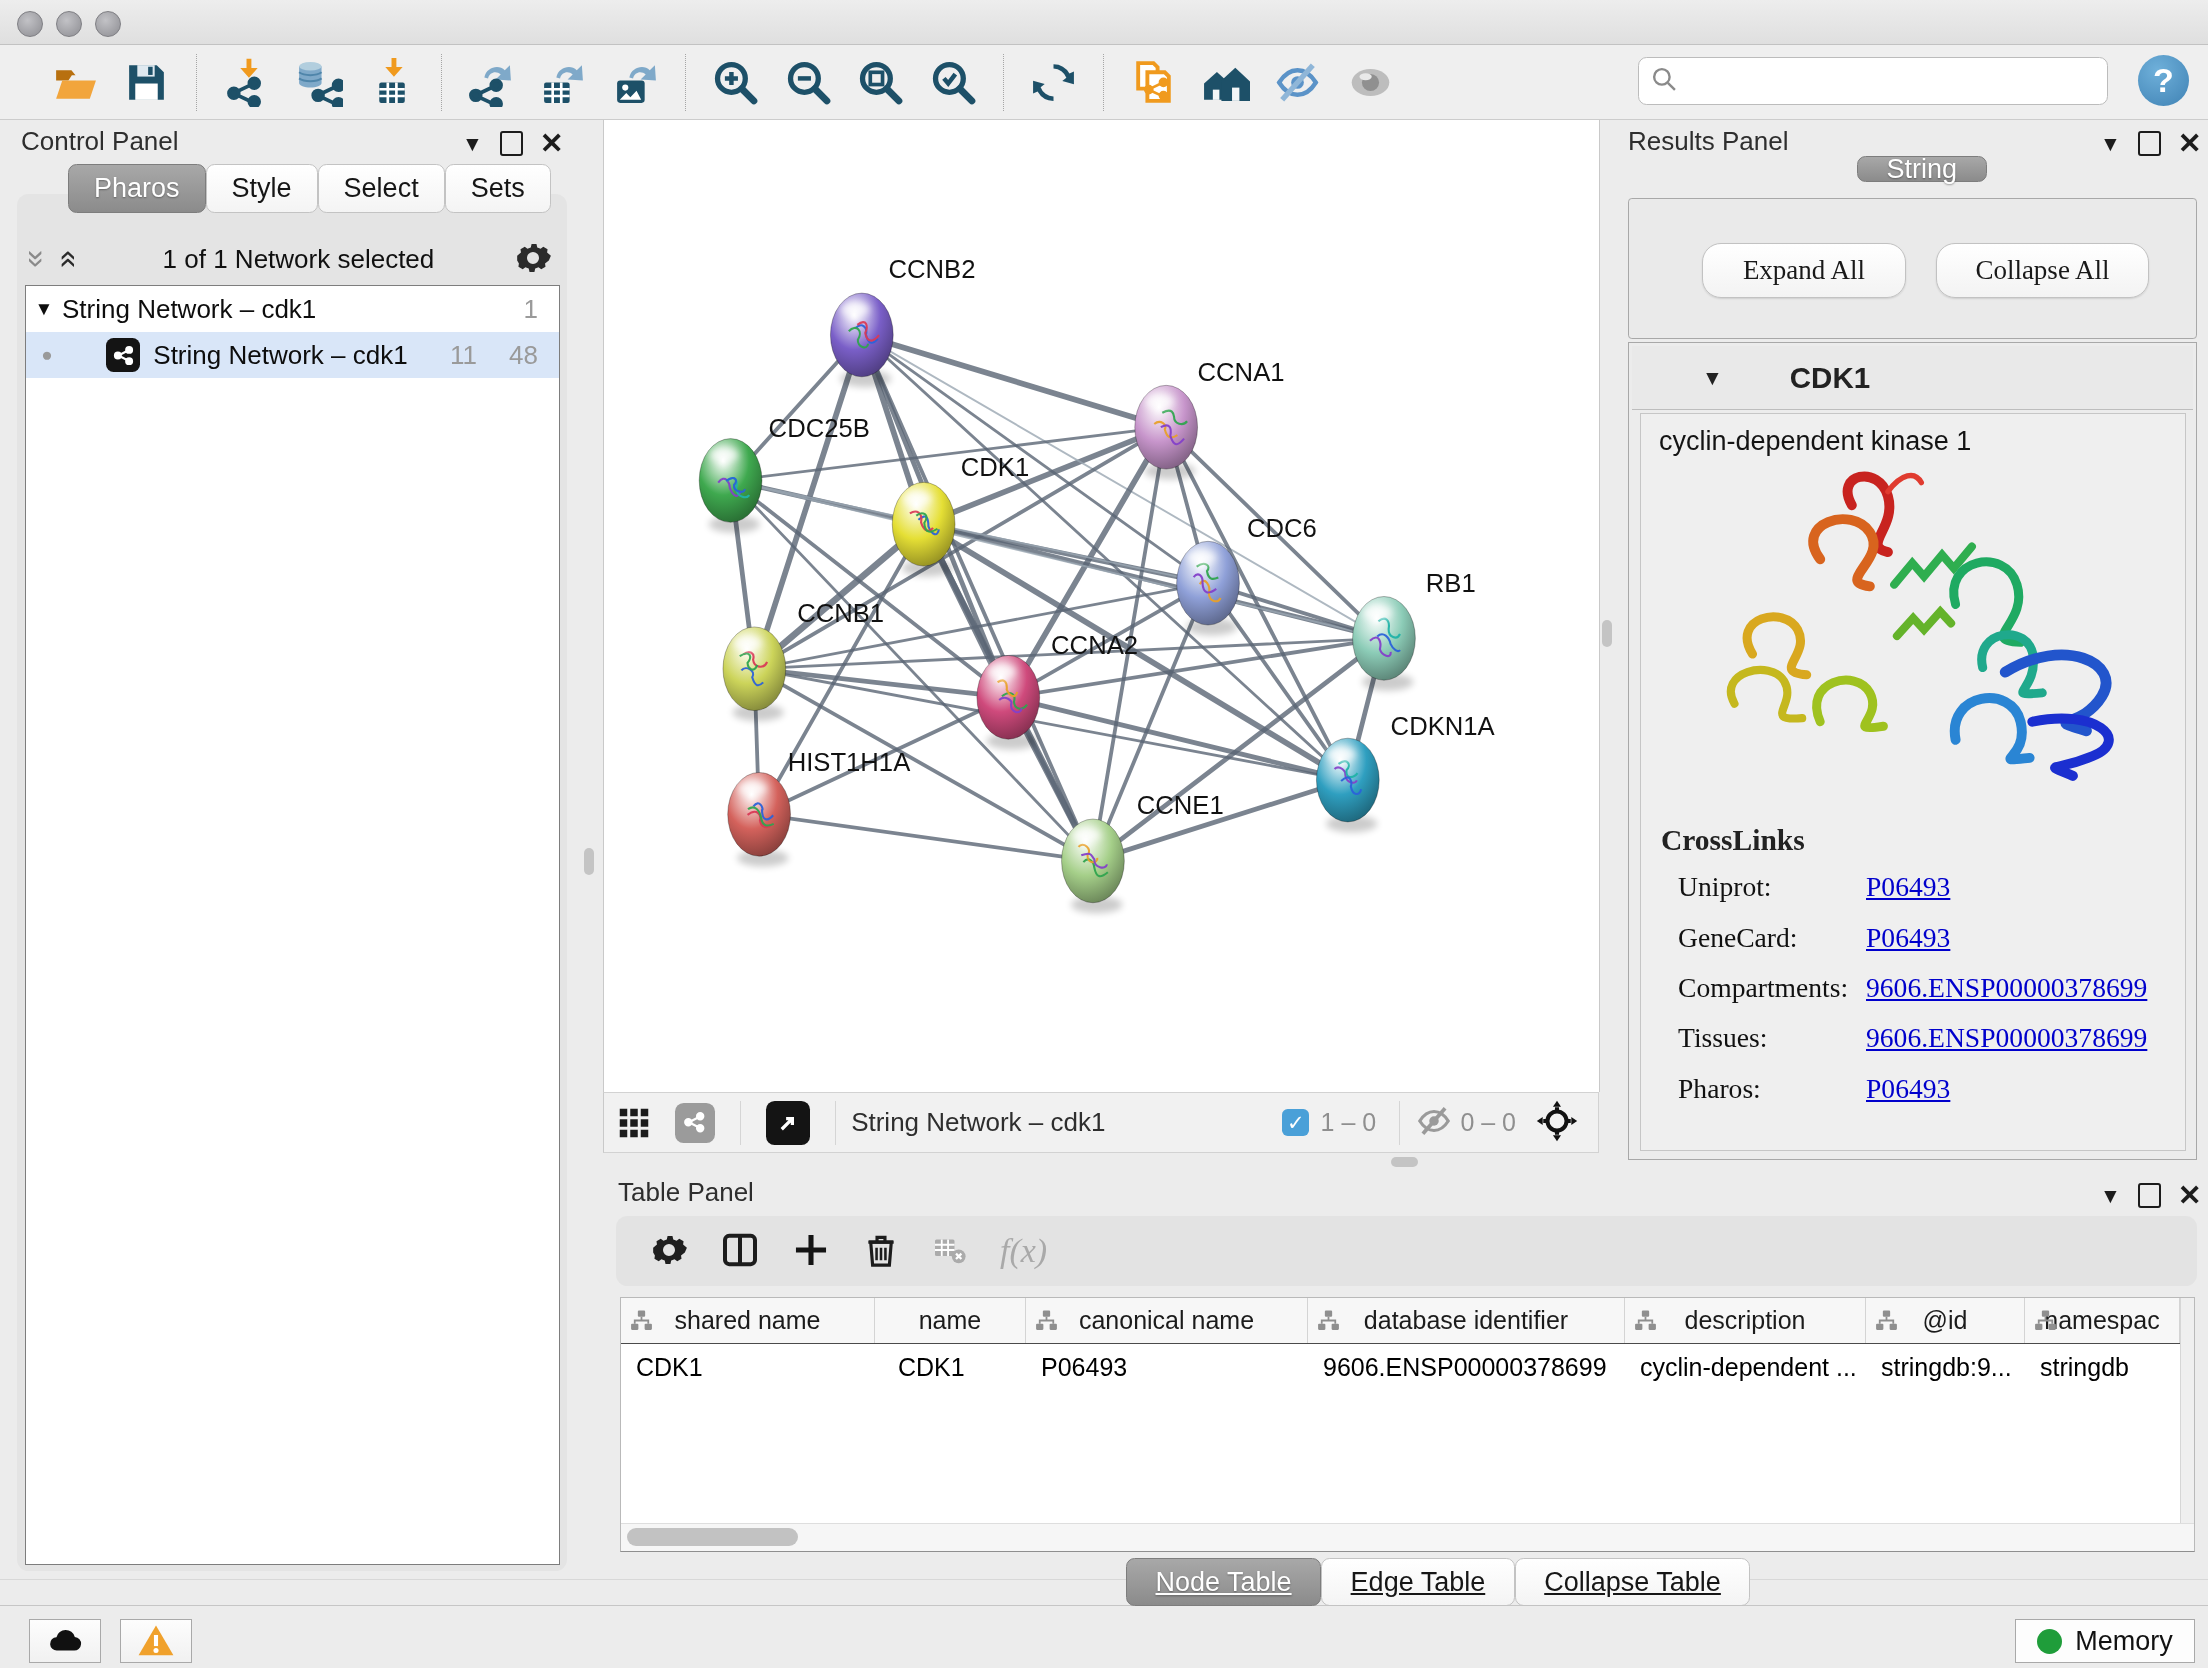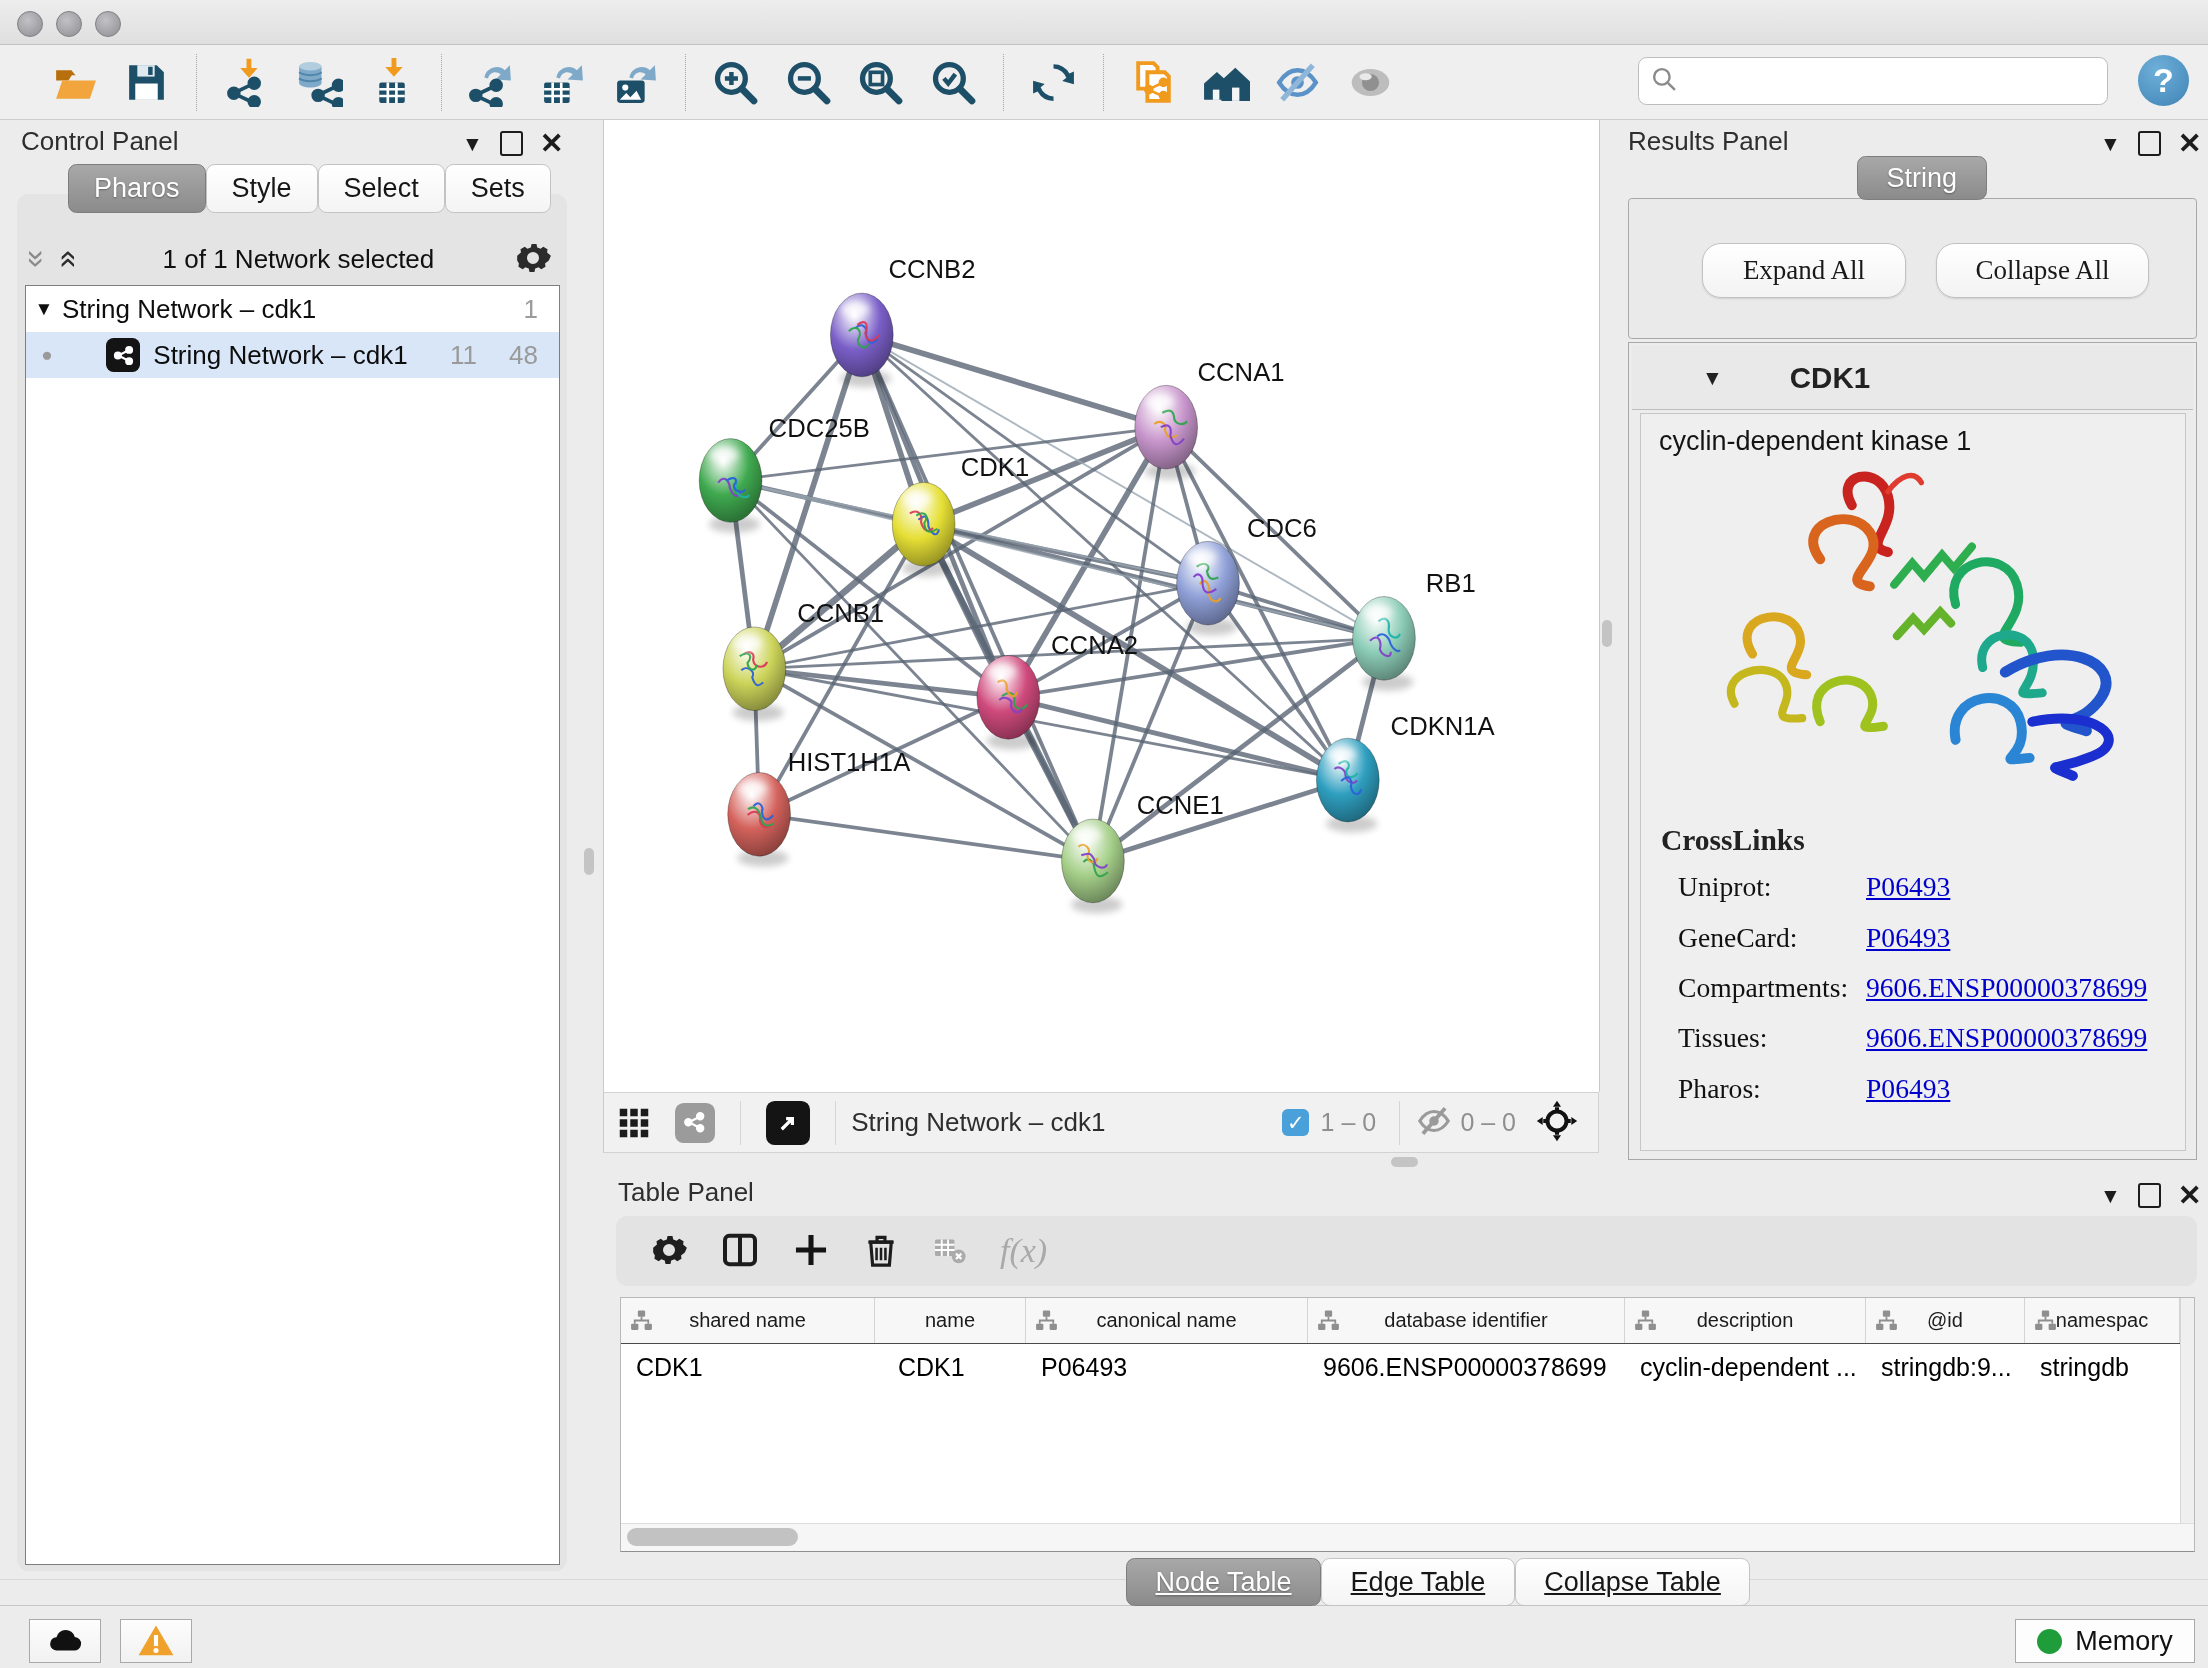--- a/index.html
+++ b/index.html
@@ -79,21 +79,21 @@
   .xl-row{position:absolute;left:1678px;width:504px;font-size:27.6px;display:flex;}
   .xl-row .lbl{width:188px;color:#111;}
   .xl-row a{color:#0000cc;text-decoration:underline;}
   
   .tp-toolbox{position:absolute;left:616px;top:1216px;width:1581px;height:70px;background:#e3e3e3;
     border-radius:11.4px;display:flex;align-items:center;gap:32px;padding-left:34px;box-sizing:border-box;}
   .fx{font-family:"Liberation Serif",serif;font-style:italic;font-size:34px;color:#a9a9a9;}
   .tbl{position:absolute;left:620px;top:1297px;width:1573px;background:#fff;border:1px solid #b9b9b9;
     border-bottom:1.9px solid #8f8f8f;box-sizing:content-box;}
   .tbl-head{display:flex;height:46px;background:#f7f7f7;border-bottom:1.9px solid #4a4a4a;box-sizing:border-box;}
-  .th{position:relative;display:flex;align-items:center;justify-content:center;font-size:20px;color:#1b1b1b;
+  .th{position:relative;display:flex;align-items:center;justify-content:center;font-size:25px;color:#1b1b1b;
     border-right:1px solid #d4d4d4;box-sizing:border-box;gap:9.5px;}
   .tbl-row{display:flex;height:46px;}
   .td{font-size:25px;color:#000;display:flex;align-items:center;padding-left:15px;box-sizing:border-box;
     white-space:nowrap;overflow:hidden;}
   .tbl-body-space{height:133px;}
   .hscroll{height:27px;background:#f6f6f6;border-top:1px solid #dedede;position:relative;}
   .hscroll .thumb{position:absolute;left:5.7px;top:3.8px;width:171px;height:18px;background:#c2c2c2;border-radius:9.5px;}
   .vscroll{position:absolute;right:0;top:0;bottom:28.5px;width:13.3px;background:#efefef;border-left:1px solid #d6d6d6;}
   .tp-tabs{position:absolute;left:1126px;top:1558px;display:flex;z-index:2;}
   .tp-tabs .tabbtn{min-width:143px;padding:0 28.5px;height:48px;text-decoration:underline;}
@@ -640,21 +640,21 @@
   <div class="handle" style="left:1391px;top:1157px;width:27px;height:9.5px"></div>
 
   <div class="rp"></div>
   <div class="panel-title" style="left:1628px;top:126px">Results Panel</div>
   <div class="pctl" style="left:2100px;top:127px">
     <span class="tri">▼</span>
     <span class="flt"></span>
     <span class="cls">✕</span>
   </div>
   <div class="rp-tab">
-    <span class="tabbtn sel" style="padding:0 28.5px;height:44px">String</span>
+    <span class="tabbtn sel" style="padding:0 28.5px;height:26px">String</span>
   </div>
   <div class="rp-buttons-box"></div>
   <div class="rp-btn" style="left:1702px;top:243px;width:202px">Expand All</div>
   <div class="rp-btn" style="left:1936px;top:243px;width:211px">Collapse All</div>
   <div class="rp-entries"></div>
   <div class="rp-gene-hdr">
     <span style="margin-left:70px;font-size:21px">▼</span>
     <span style="margin-left:67px;font-size:29.5px;font-weight:bold">CDK1</span>
   </div>
   <div class="rp-inner"></div>

